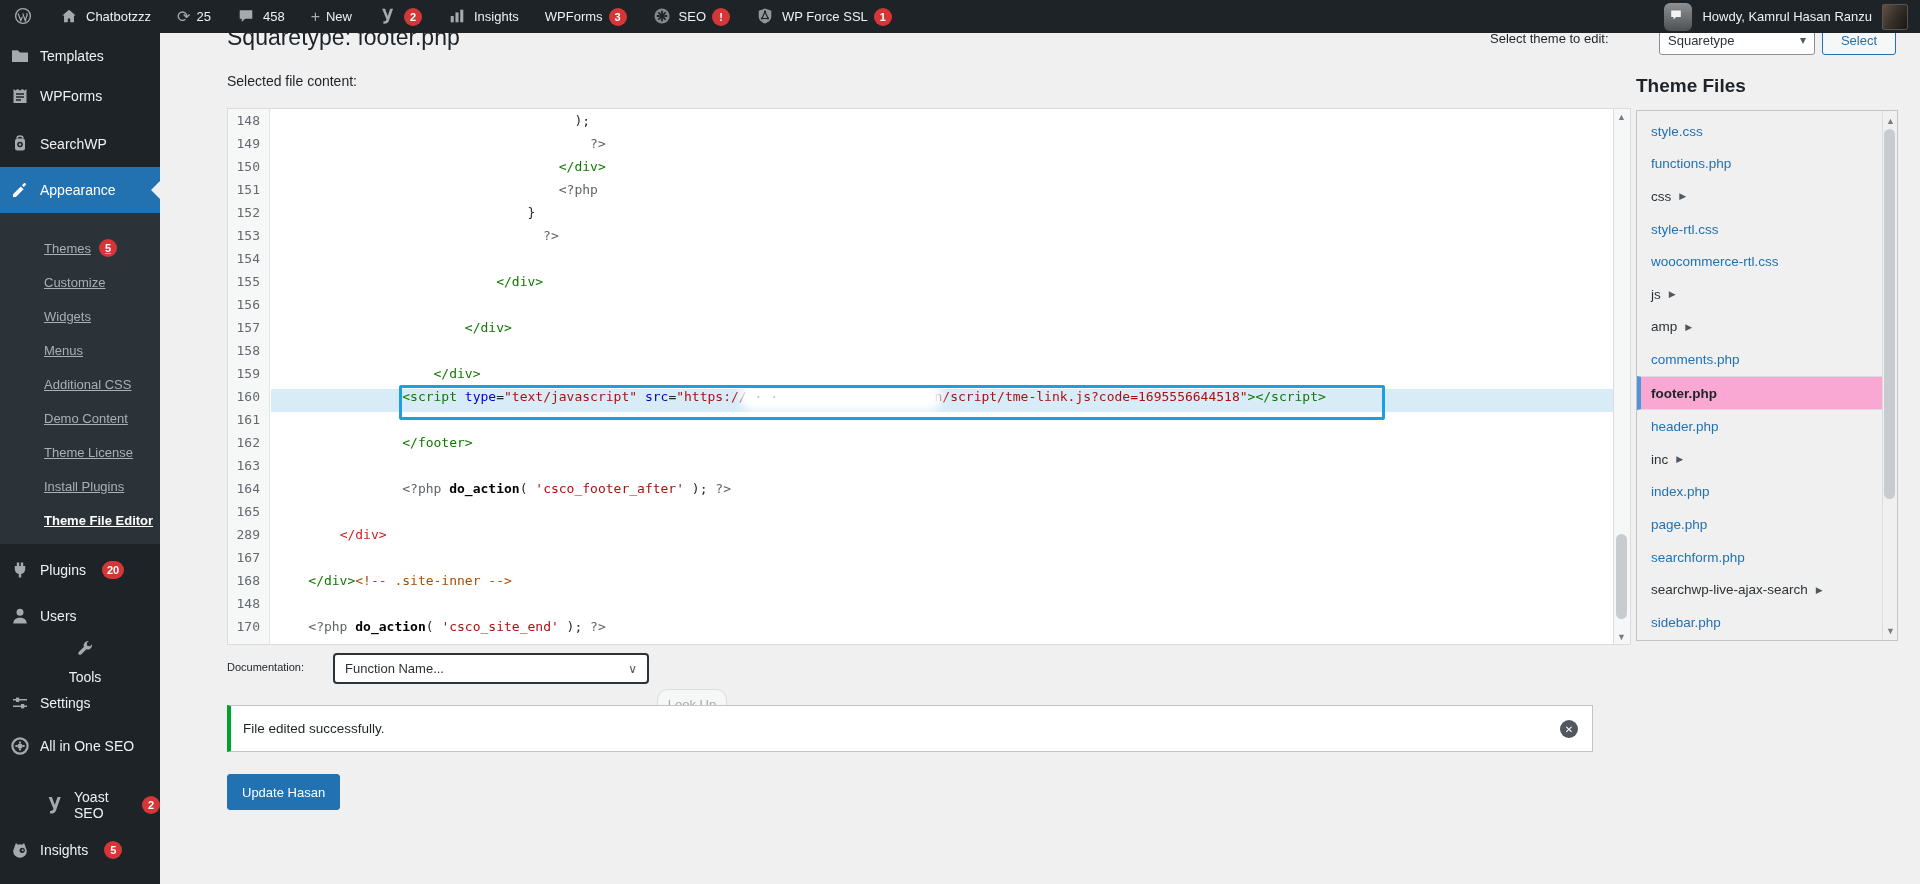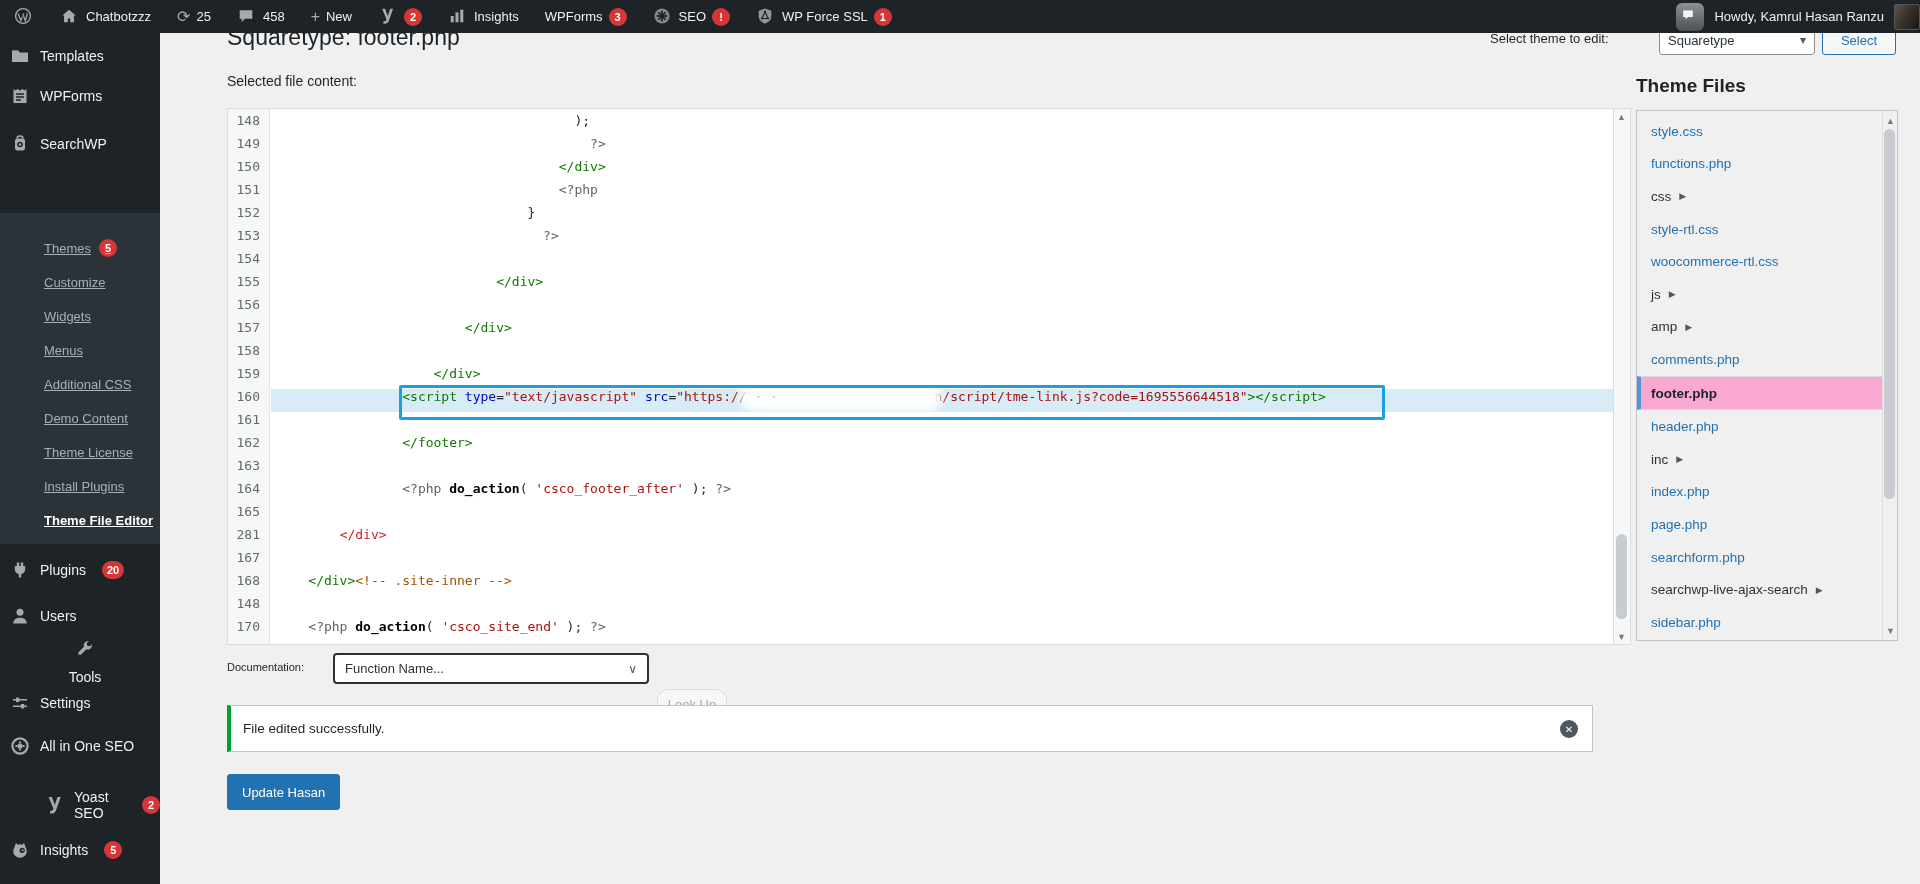--- a/index.html
+++ b/index.html
@@ -9,21 +9,21 @@
   
   .adminbar{position:absolute;left:0;top:0;width:1920px;height:33px;background:#1d2327;
     color:#f0f0f1;display:flex;align-items:center;z-index:50;}
   .ab-left{display:flex;align-items:center;gap:26px;padding-left:14px;flex:1;}
   .ab-item{display:flex;align-items:center;gap:6px;cursor:pointer;white-space:nowrap;color:#f0f0f1;}
   .ab-item svg{width:18px;height:18px;display:block;color:#a7aaad;}
   .glyph{color:#a7aaad;font-size:16px;line-height:1;}
   .badge{display:inline-flex;align-items:center;justify-content:center;min-width:18px;height:18px;
     padding:0 5px;box-sizing:border-box;border-radius:9px;background:#d63638;color:#fff;
     font-size:11px;font-weight:bold;}
-  .ab-right{display:flex;align-items:center;gap:10px;}
+  .ab-right{display:flex;align-items:center;gap:10px;padding-right:12px;}
   .chatbox{width:28px;height:28px;border-radius:6px;background:linear-gradient(#8d9194,#4d5154);
     display:flex;align-items:center;justify-content:center;}
   .chatbox svg{width:16px;height:16px;}
   .avatar{width:26px;height:26px;border-radius:3px;
     background:linear-gradient(120deg,#6b5344 0%,#3a332c 45%,#17130f 100%);
     box-shadow:inset 0 0 0 1px #555;}
 
   
   .sidebar{position:absolute;left:0;top:33px;width:160px;height:851px;background:#1d2327;z-index:40;}
   .sb-item{position:absolute;left:0;width:160px;height:40px;display:flex;align-items:center;gap:10px;
@@ -229,20 +229,29 @@
       <div class="sb-item" style="top: 91px;">
         <span class="sb-icon" style="display: inline-flex; width: 20px; height: 20px;">
           <svg viewBox="0 0 20 20">
             <path d="M7 4.5c0-3.4 6-3.4 6 0" fill="none" stroke="currentColor" stroke-width="1.5"></path>
             <rect x="5" y="4.5" width="10" height="12" rx="2.5" fill="currentColor"></rect>
             <circle cx="10" cy="10.5" r="2.8" fill="#1d2327"></circle>
             <circle cx="10" cy="10.5" r="1.2" fill="currentColor"></circle>
           </svg>
         </span>
         <span>SearchWP</span>
+      </div>
+      <div class="sb-item active" style="top: 134px;">
+        <span class="sb-icon" style="display: inline-flex; width: 20px; height: 20px;">
+          <svg viewBox="0 0 20 20">
+            <path fill="currentColor" d="M3 14.2L10.8 6.4l2.8 2.8L5.8 17H3z"></path>
+            <path fill="currentColor" d="M12 5.2l1.9-1.9c1-1 2.8.8 1.8 1.8l-1.9 1.9z"></path>
+          </svg>
+        </span>
+        <span>Appearance</span>
       </div>
       <div class="submenu" style="top: 180px; height: 331px;">
         <div class="sub-item" style="top: 20px;">
           <span>Themes</span>
           <span class="badge">5</span>
         </div>
         <div class="sub-item" style="top: 54px;">
           <span>Customize</span>
         </div>
         <div class="sub-item" style="top: 88px;">
@@ -372,21 +381,21 @@
           <div class="lnum">156</div>
           <div class="lnum">157</div>
           <div class="lnum">158</div>
           <div class="lnum">159</div>
           <div class="lnum">160</div>
           <div class="lnum">161</div>
           <div class="lnum">162</div>
           <div class="lnum">163</div>
           <div class="lnum">164</div>
           <div class="lnum">165</div>
-          <div class="lnum">281</div>
+          <div class="lnum">289</div>
           <div class="lnum">167</div>
           <div class="lnum">168</div>
           <div class="lnum">148</div>
           <div class="lnum">170</div>
         </div>
       <div class="code-area" id="code-area">
           <div class="cline"><span class="tk-p">                                      </span><span class="tk-p">);</span></div>
           <div class="cline"><span class="tk-p">                                        </span><span class="tk-m">?&gt;</span></div>
           <div class="cline"><span class="tk-p">                                    </span><span class="tk-g">&lt;/div&gt;</span></div>
           <div class="cline"><span class="tk-p">                                    </span><span class="tk-m">&lt;?php</span></div>

